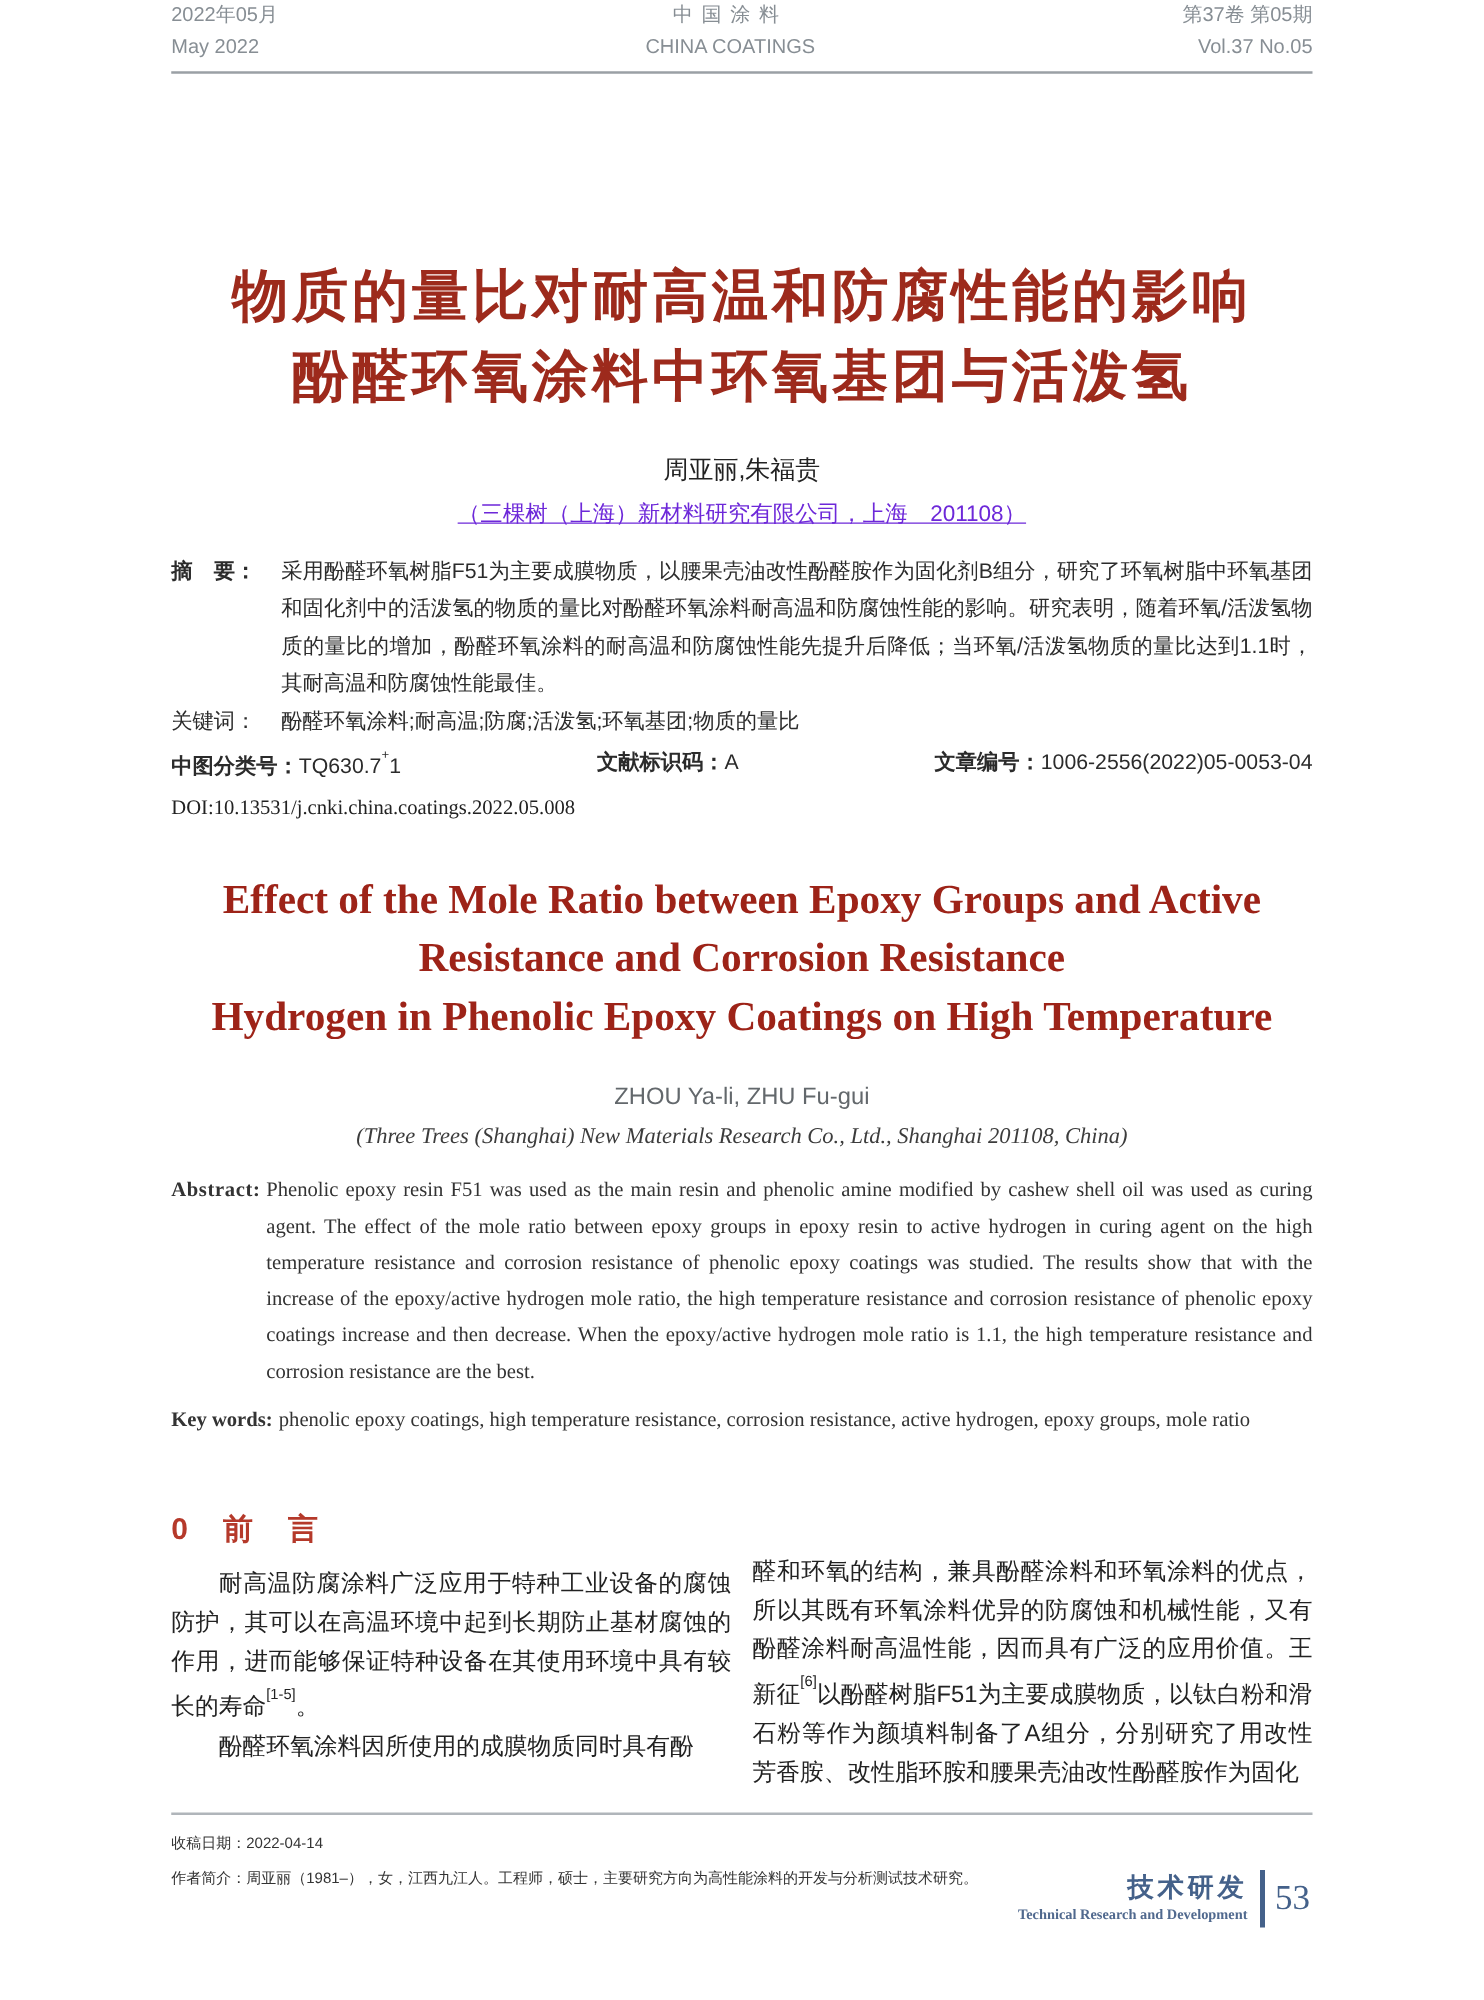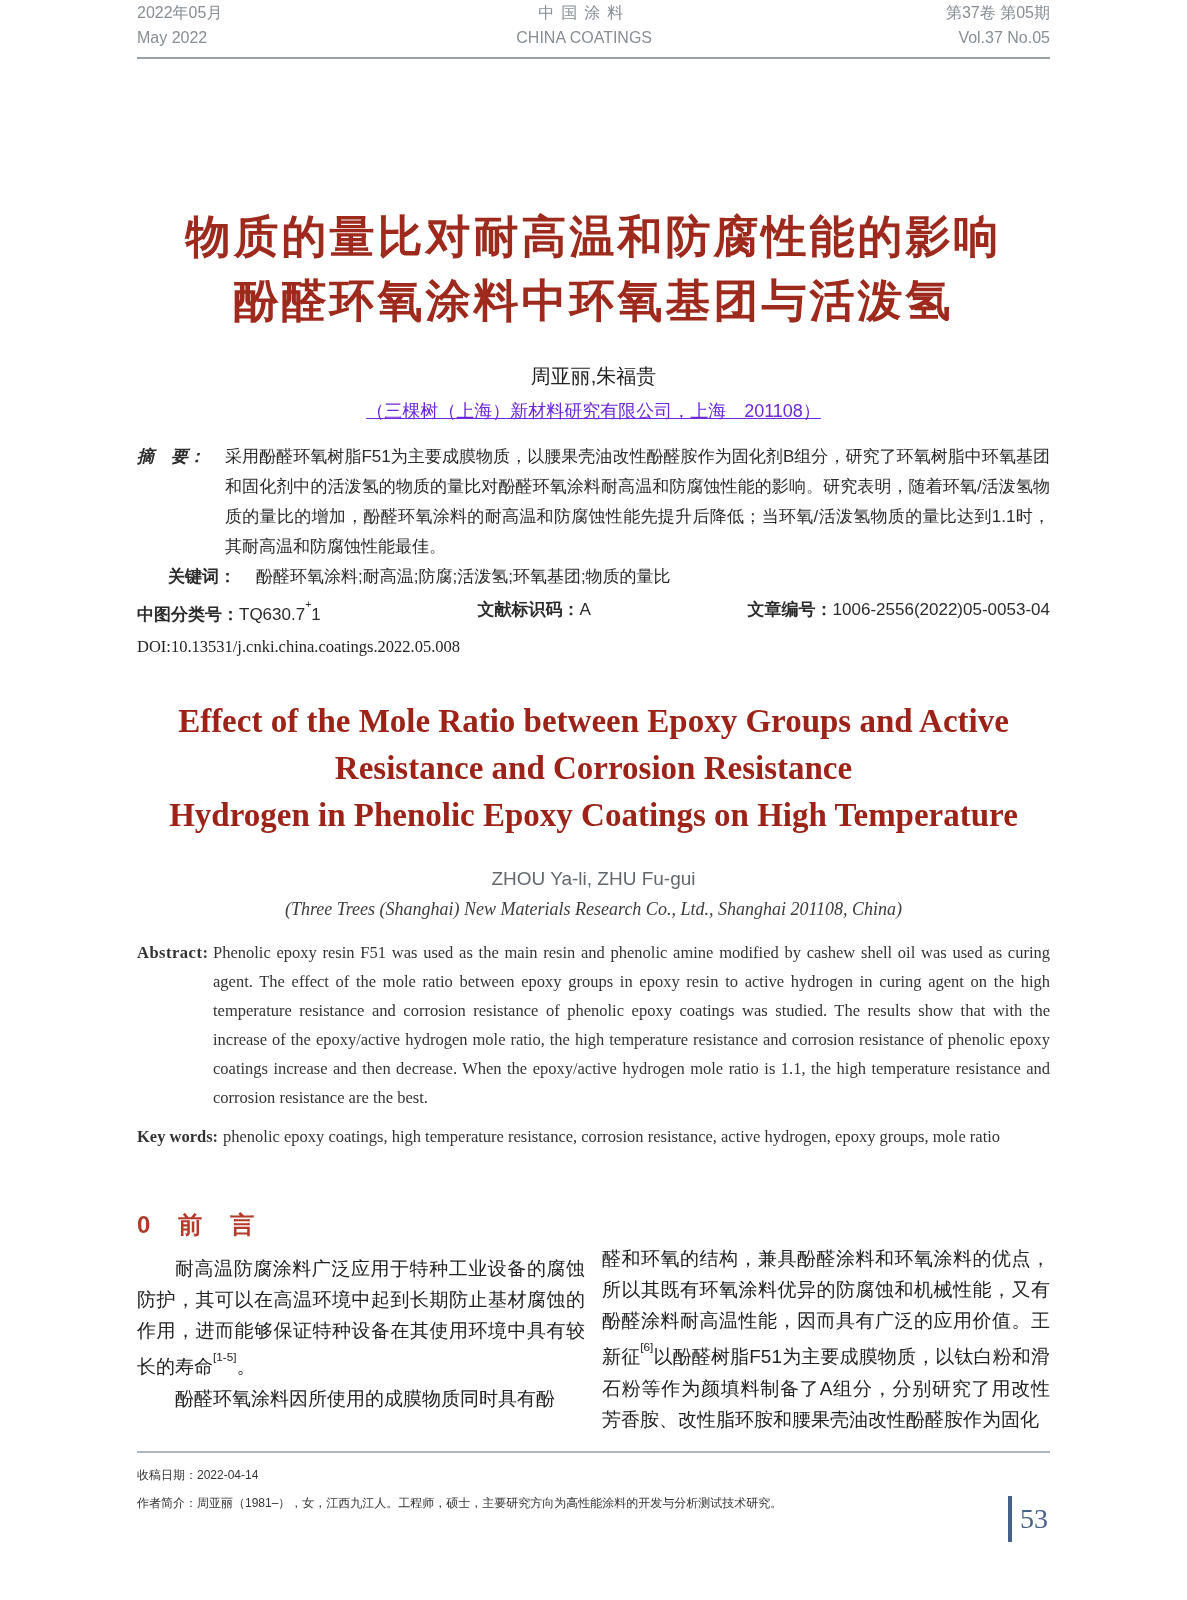--- a/index.html
+++ b/index.html
@@ -19,23 +19,23 @@
   
   .cn-title{margin-top:146px;text-align:center;font-size:45px;line-height:64px;
             font-weight:700;color:#9d2a1c;letter-spacing:3px;}
   .cn-title span{display:block;}
   .cn-authors{margin-top:16px;text-align:center;font-size:20px;line-height:27px;color:#222;}
   .cn-affil{margin-top:8px;text-align:center;font-size:18px;line-height:26px;color:#6d28d9;text-decoration:underline;}
 
   
   .hang-cn{margin-top:18px;font-size:17px;line-height:30px;text-align:justify;
            padding-left:88px;text-indent:-88px;}
-  .hang-cn .lbl{display:inline-block;width:88px;text-indent:0;font-weight:700;font-style:italic;}
+  .hang-cn .lbl{display:inline-block;width:88px;text-indent:0;font-weight:700;}
   .cn-keywords{font-size:17px;line-height:30px;padding-left:88px;text-indent:-88px;}
-  .cn-keywords .lbl{display:inline-block;width:88px;text-indent:0;font-weight:700;margin-left:31px;}
+  .cn-keywords .lbl{display:inline-block;width:88px;text-indent:0;font-weight:400;}
   .meta-row{margin-top:6px;display:flex;justify-content:space-between;font-size:17px;line-height:23px;}
   .meta-row .lbl{font-weight:700;}
   sup{font-size:0.62em;position:relative;top:-0.45em;}
   .doi{margin-top:10px;font-size:16.5px;line-height:22px;color:#222;}
 
   
   .en-title{margin-top:40px;text-align:center;font-weight:700;font-size:33px;line-height:47px;
             color:#9d2318;}
   .en-title span{display:block;}
   .en-authors{margin-top:16px;text-align:center;font-size:19px;line-height:26px;color:#63686c;}
@@ -139,16 +139,20 @@
 
     <div class="foot-rule"></div>
     <div class="footnote">
       <div>收稿日期：2022-04-14</div>
       <div>作者简介：周亚丽（1981–），女，江西九江人。工程师，硕士，主要研究方向为高性能涂料的开发与分析测试技术研究。</div>
     </div>
 
   </div>
 
   <div class="page-footer">
+    <div class="pf-text">
+      <div class="pf-cn">技术研发</div>
+      <div class="pf-en serif">Technical Research and Development</div>
+    </div>
     <div class="pf-bar"></div>
     <div class="pf-num serif">53</div>
   </div>
 </div>
 
 </body></html>

